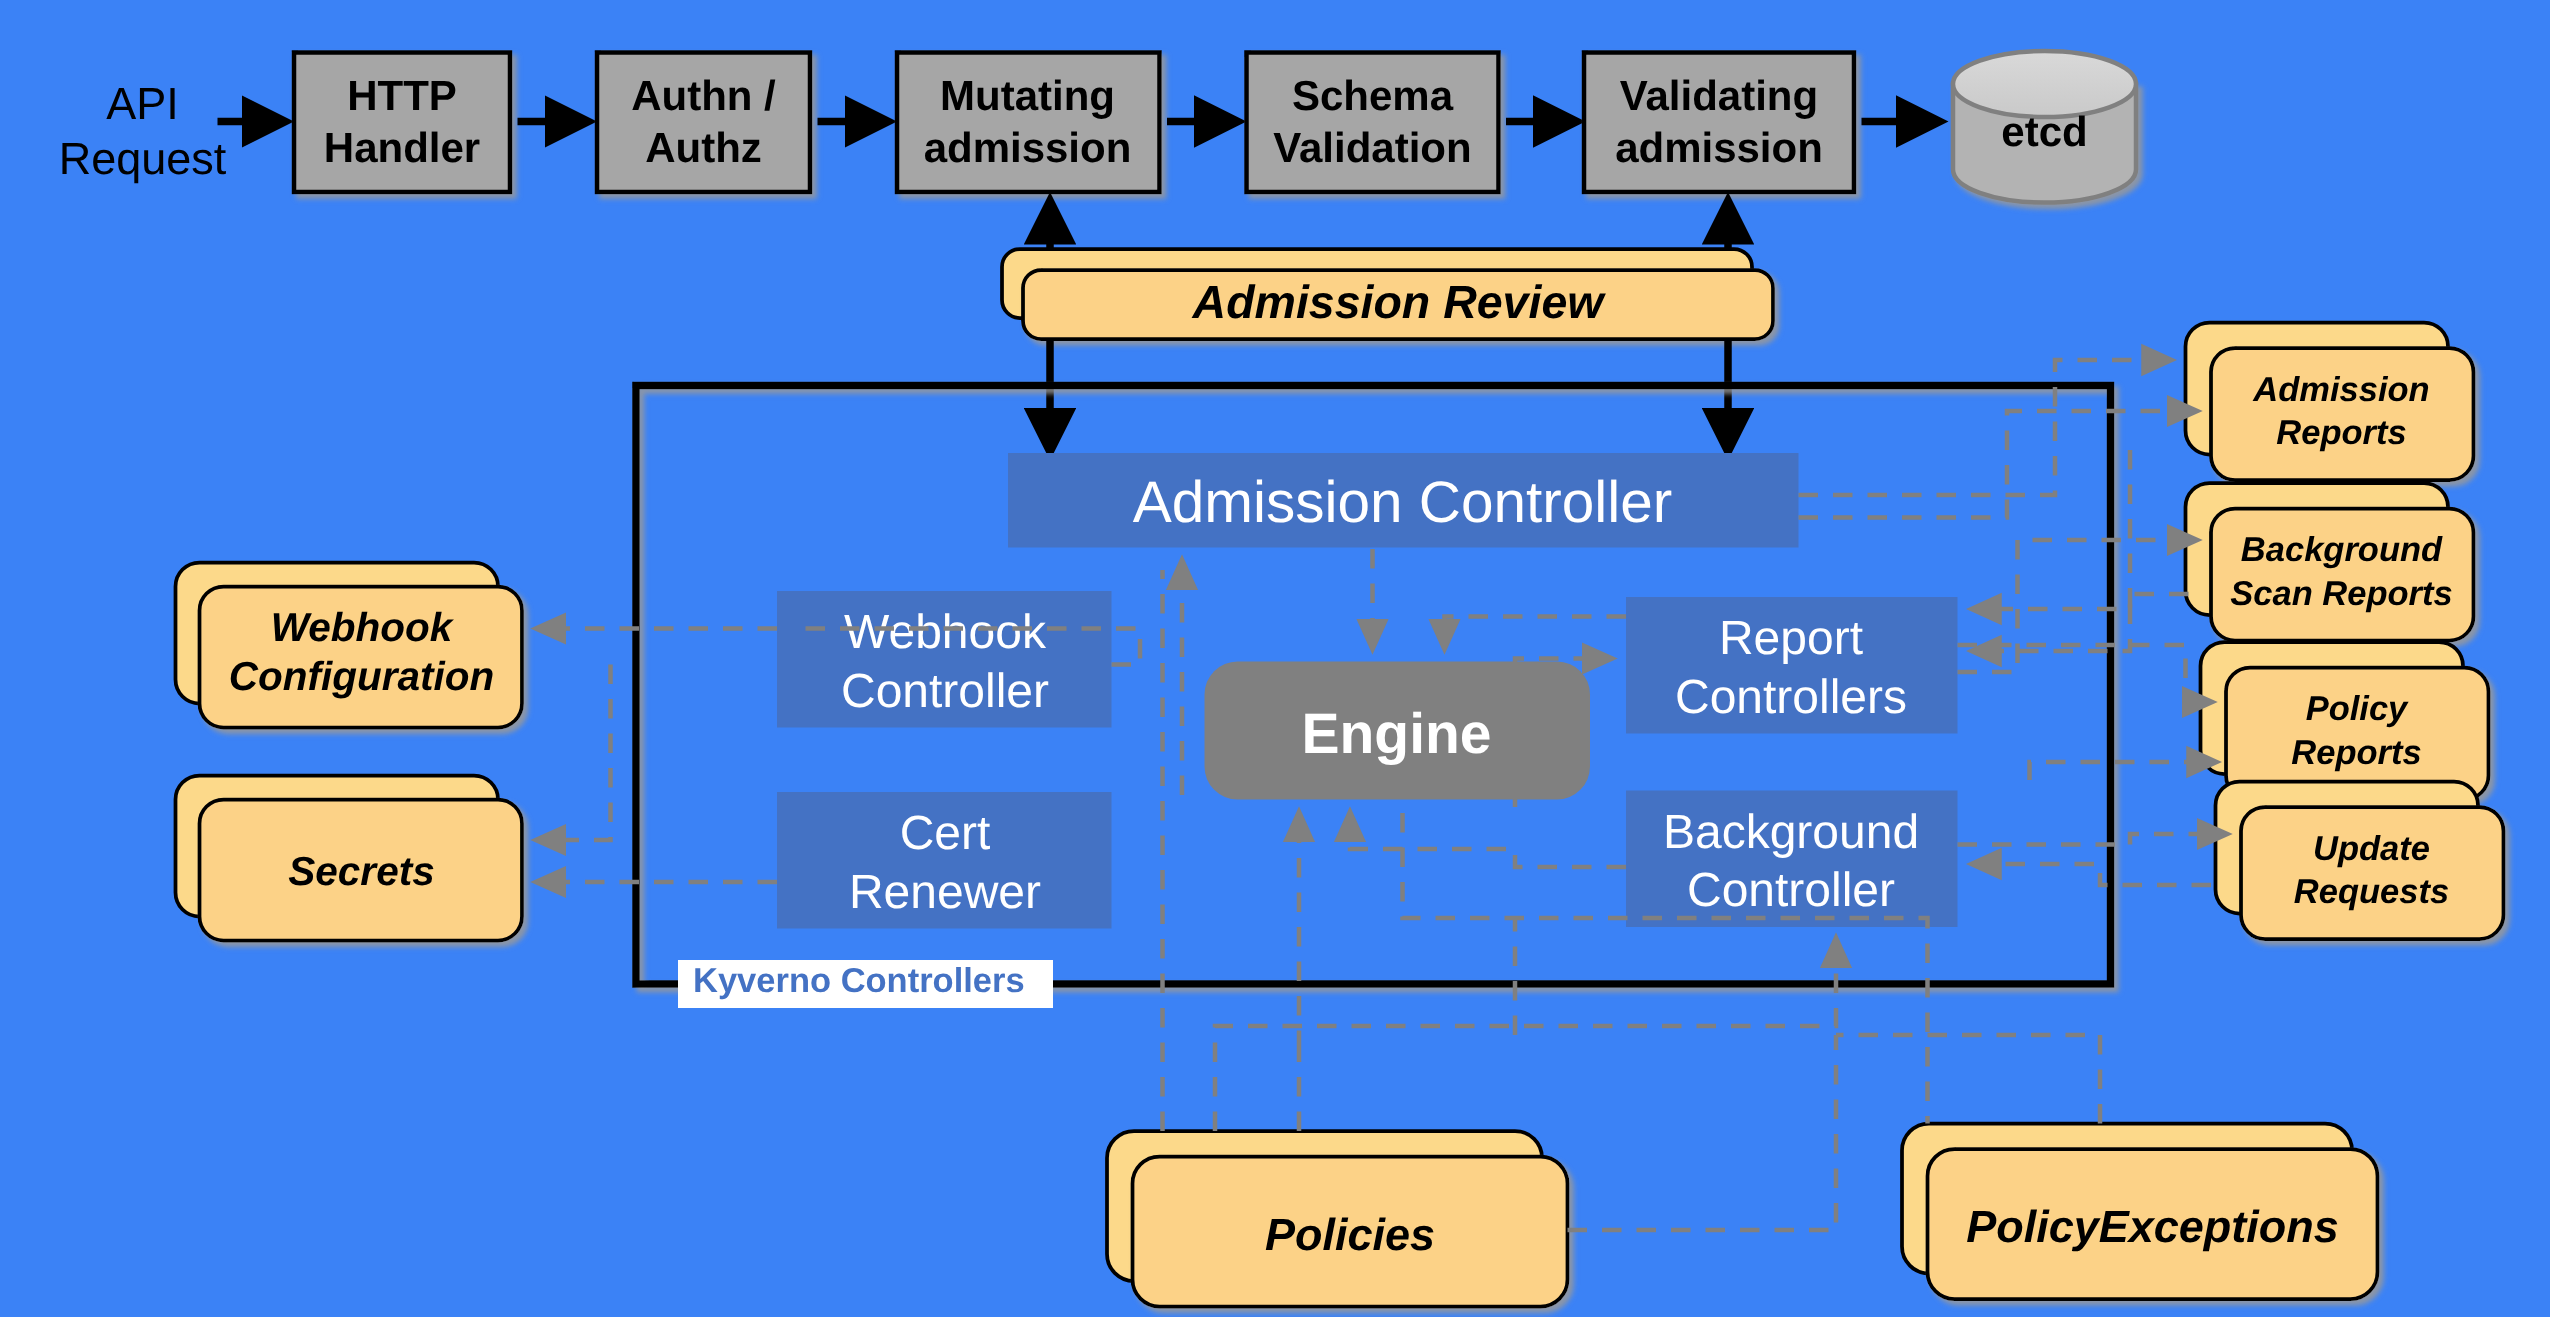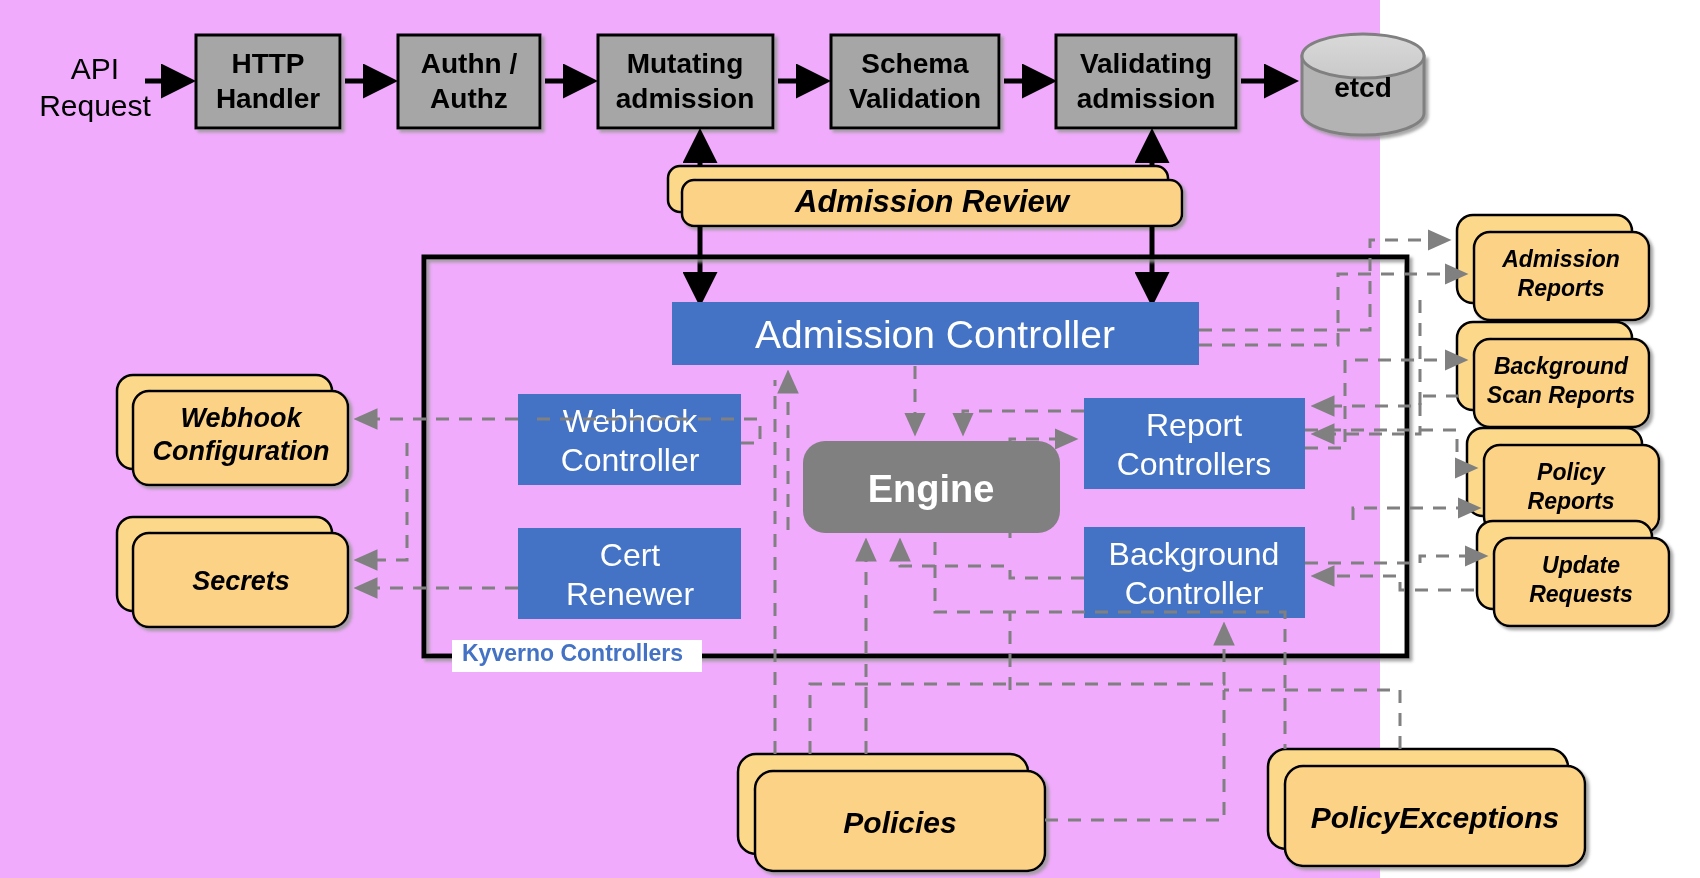--- a/index.html
+++ b/index.html
@@ -1,17 +1,17 @@
 <!DOCTYPE html>
 <html><head>
 <meta charset="utf-8">
 <style>
   html,body{margin:0;padding:0;background:#ffffff;}
   body{width:1700px;height:878px;font-family:"Liberation Sans",sans-serif;overflow:hidden;}
-  #stage{position:relative;width:1380px;height:878px;background:#f0abfc;}
+  #stage{position:relative;width:1700px;height:878px;background:#3b82f6;}
   svg{position:absolute;top:0;left:0;width:1700px;height:878px;}
   text{font-family:"Liberation Sans",sans-serif;}
   .grayproc{fill:#a6a6a6;stroke:#000;stroke-width:3;}
   .graylbl{font-weight:bold;font-size:28px;fill:#000;text-anchor:middle;}
   .plainlbl{font-size:30px;fill:#000;text-anchor:middle;}
   .bluebox{fill:#4472c4;}
   .bluelbl{fill:#ffffff;text-anchor:middle;}
   .enginebox{fill:#808080;}
   .enginelbl{fill:#fff;font-weight:bold;font-size:38px;text-anchor:middle;}
   .cardback{fill:#fcd98a;stroke:#000;stroke-width:2.5;}

